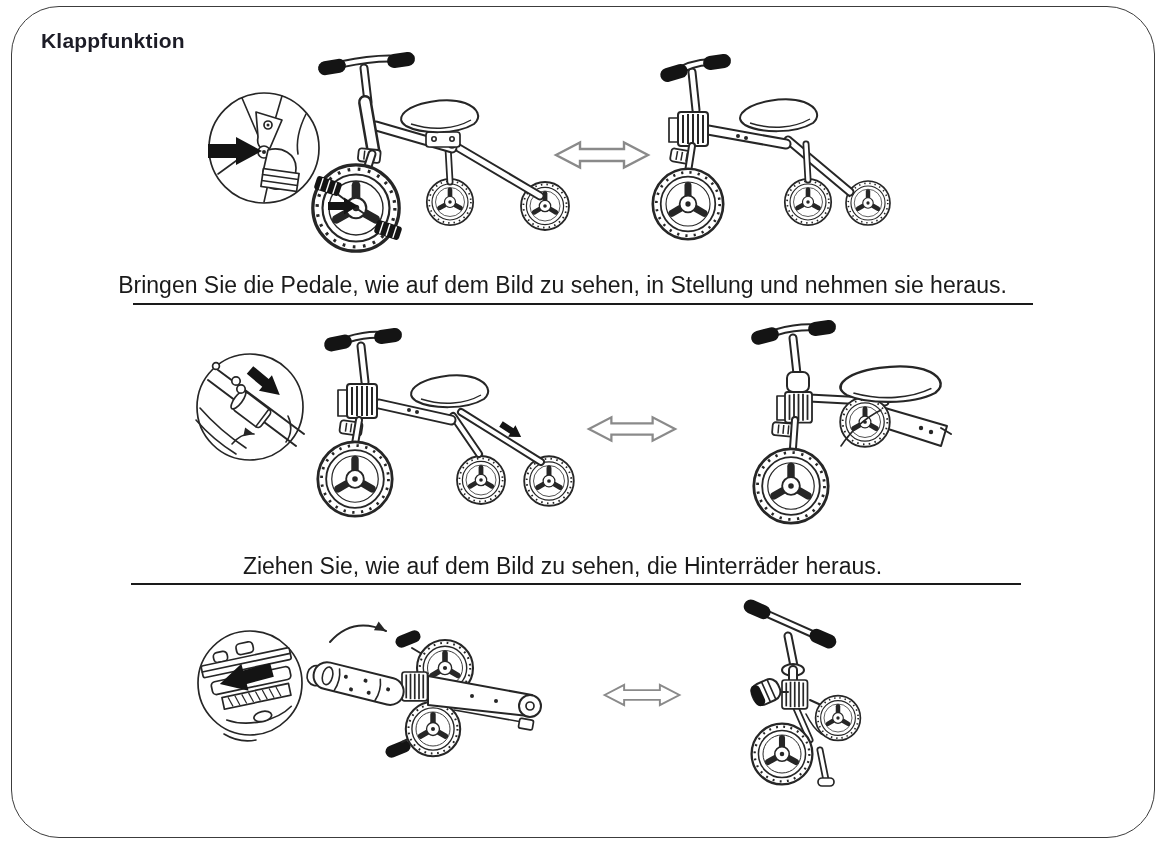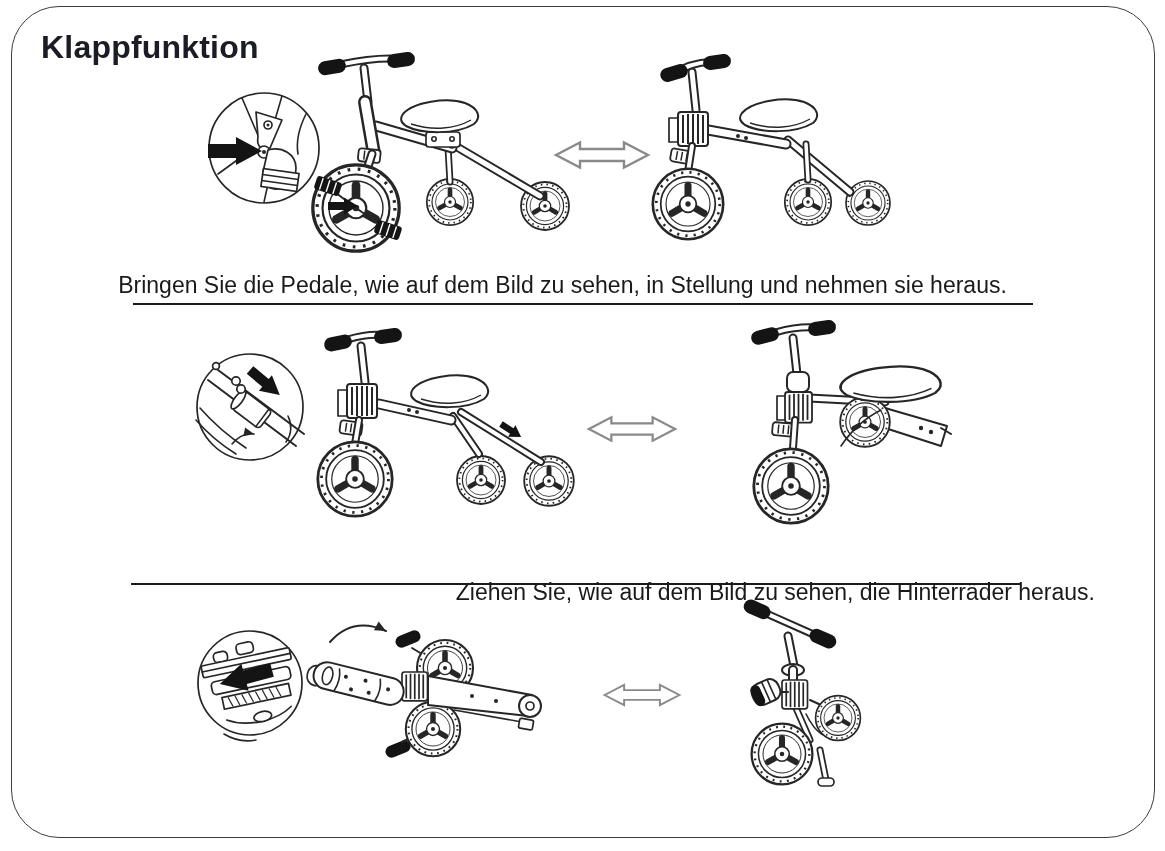--- a/index.html
+++ b/index.html
@@ -1,22 +1,22 @@
 <!DOCTYPE html>
 <html><head>
 <meta charset="utf-8">
 <style>
   html,body{margin:0;padding:0;background:#fff;}
   .screen{position:relative;width:1165px;height:851px;background:#fff;overflow:hidden;
           font-family:"Liberation Sans","DejaVu Sans",sans-serif;color:#1a1a1a;}
   .page-frame{position:absolute;left:11px;top:6px;right:10px;bottom:13px;
               border:1.6px solid #3c3c3c;border-radius:48px;background:#fff;}
-  .title{position:absolute;left:41px;top:29px;font-size:32px;font-weight:bold;color:#1c1c26;letter-spacing:.2px;}
+  .title{position:absolute;left:41px;top:29px;font-size:21px;font-weight:bold;color:#1c1c26;letter-spacing:.2px;}
   .caption{position:absolute;left:30px;right:70px;text-align:center;font-size:23px;color:#1a1a1a;white-space:nowrap;}
-  .c1{top:272px;} .c2{top:579px;text-align:right;} .c3{top:789px;}
+  .c1{top:272px;} .c2{top:553px;} .c3{top:789px;}
   .rule{position:absolute;height:2px;background:#1a1a1a;}
   .r1{left:133px;top:303px;width:900px;}
   .r2{left:131px;top:583px;width:890px;}
   .art{position:absolute;}
   svg{overflow:visible;}
   .ln{fill:none;stroke:#262626;stroke-width:2;stroke-linecap:round;stroke-linejoin:round;}
   .ln1{fill:none;stroke:#262626;stroke-width:1.6;stroke-linecap:round;stroke-linejoin:round;}
   .wfill{fill:#fff;stroke:#262626;stroke-width:2;stroke-linejoin:round;}
   .wfill1{fill:#fff;stroke:#262626;stroke-width:1.7;stroke-linejoin:round;}
   .to{fill:none;stroke:#262626;stroke-linecap:round;}

